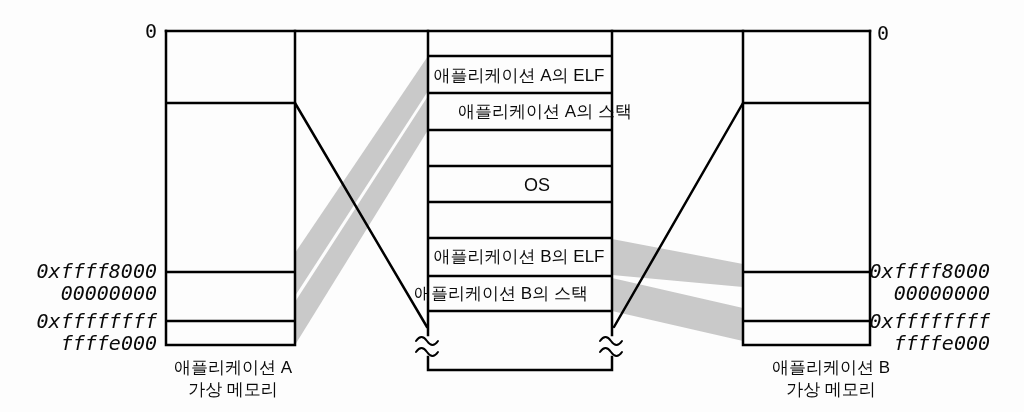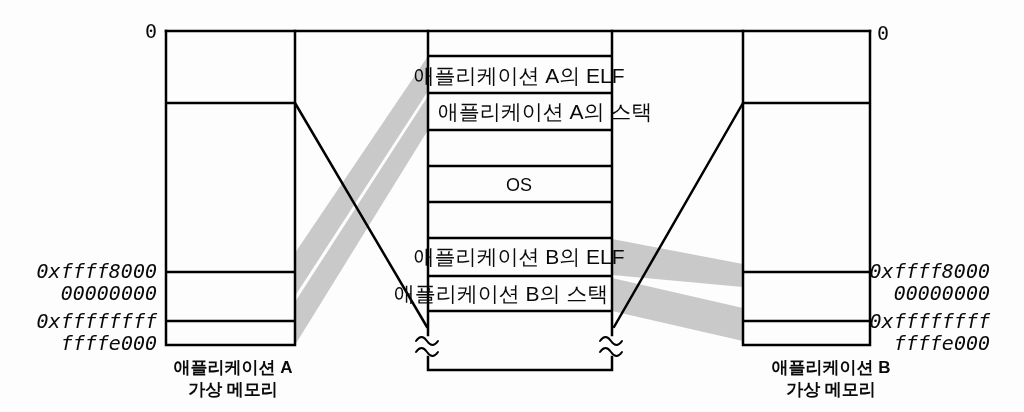--- a/index.html
+++ b/index.html
@@ -13,29 +13,28 @@
   }
   .stage svg{position:absolute;left:0;top:0;}
   .txt{position:absolute;white-space:nowrap;}
   .mono{
     font-family:"DejaVu Sans Mono", monospace;
     font-size:20px;line-height:22px;
   }
   .addr{text-align:right;}
   .addr div{display:block;font-style:italic;}
   .seg{
-    font-size:21px;line-height:18px;
+    font-size:17px;line-height:18px;
     transform:translate(-50%,-50%);
   }
-  .seg.os{font-size:18px;}
+  .seg.os{font-size:18px;margin-left:18px;}
   .caption{
     font-size:17px;line-height:22px;
     text-align:center;
     transform:translateX(-50%);
-    font-weight:bold;
   }
 </style>
 </head>
 <body>
 
 <div class="stage">
 
   <svg width="1024" height="412" viewBox="0 0 1024 412">
 
     <g fill="#c9c9c9" stroke="none">

